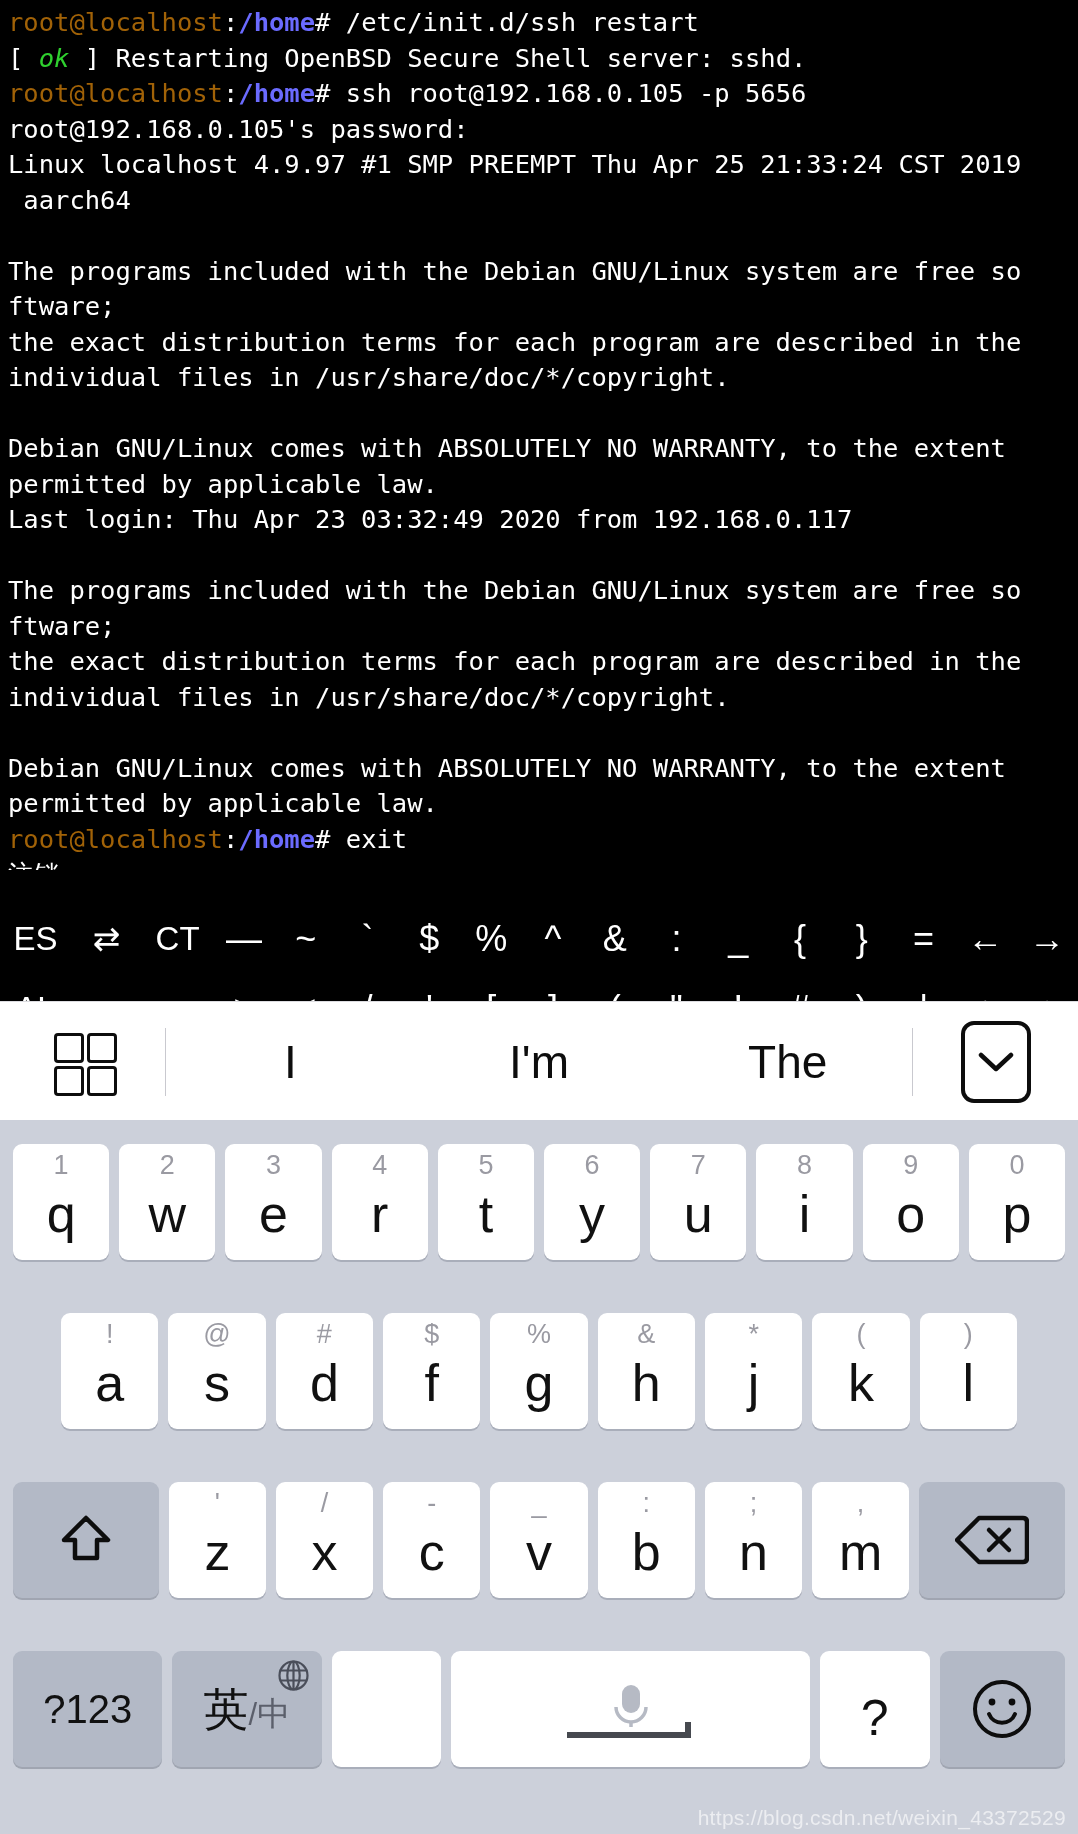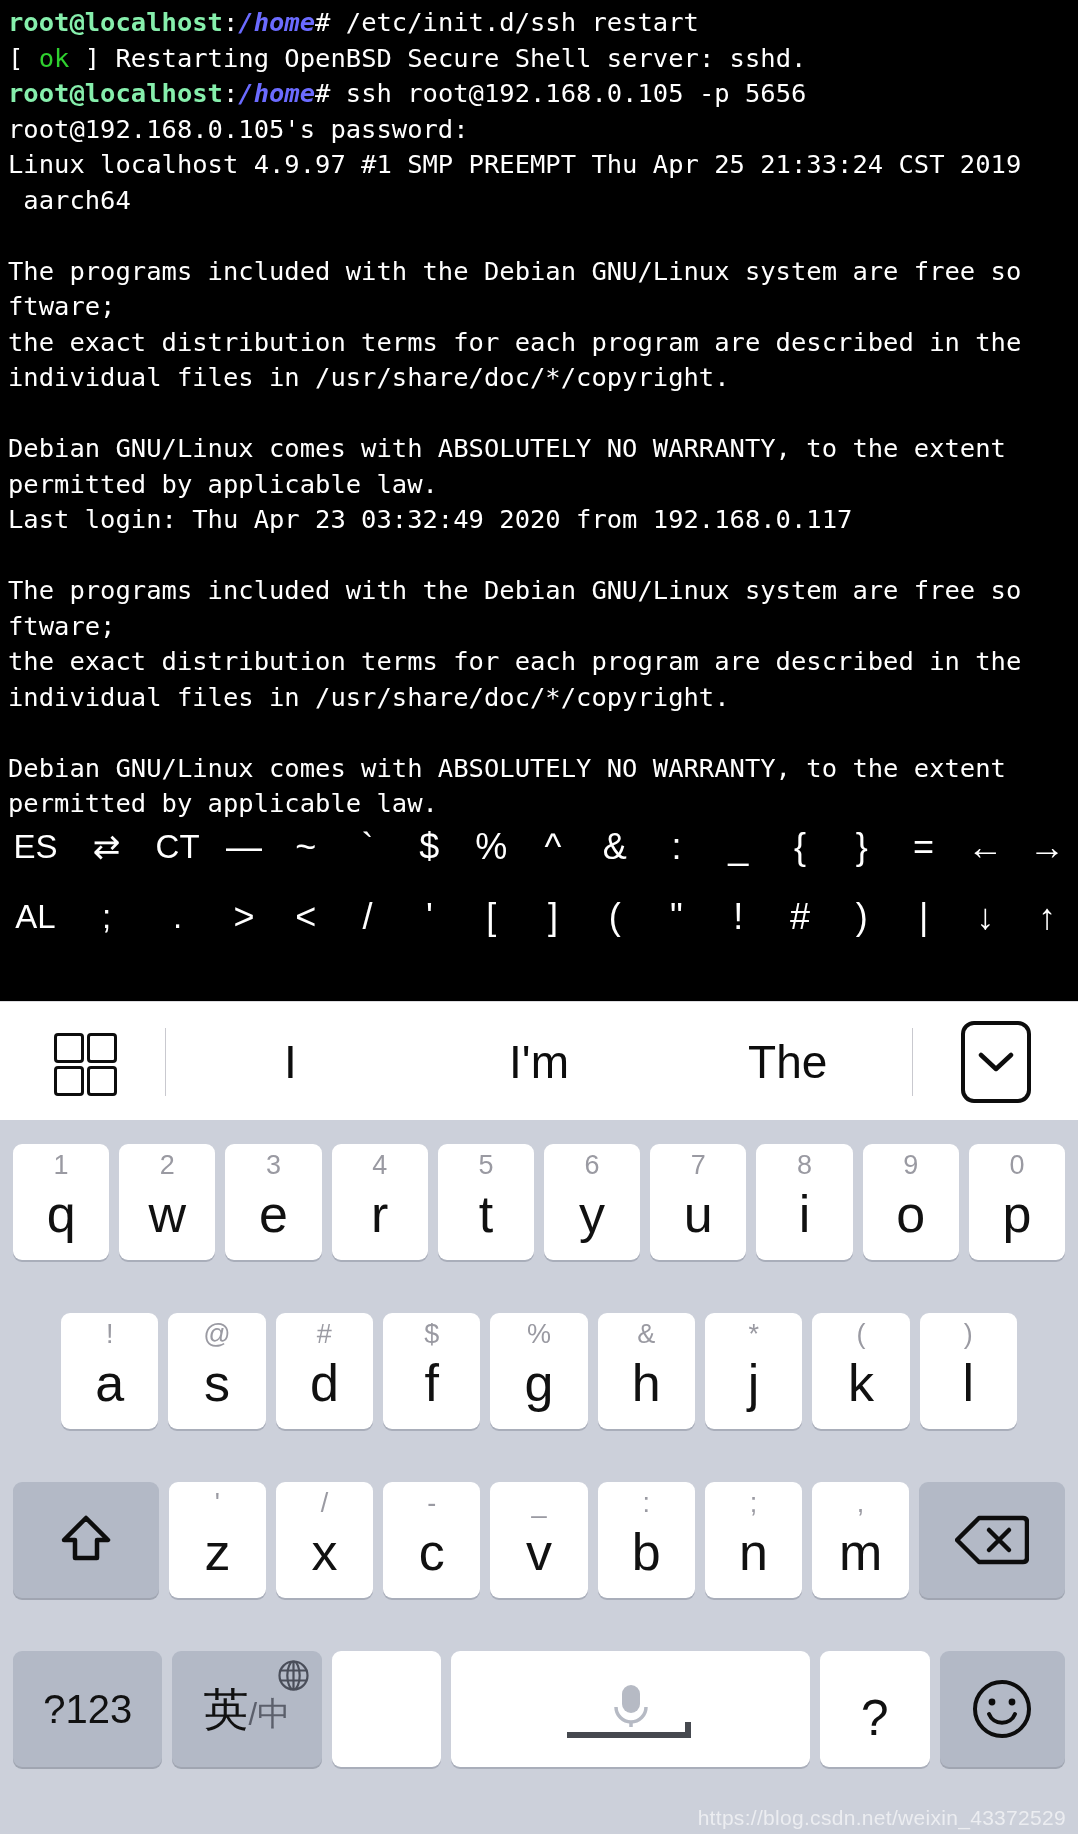--- a/index.html
+++ b/index.html
@@ -26,29 +26,29 @@
     font-family: "DejaVu Sans Mono", "Liberation Mono", monospace;
     font-size: 25.5px;
     line-height: 35.5px;
     padding: 5px 0 0 8px;
     box-sizing: border-box;
     white-space: pre;
     overflow: hidden;
     letter-spacing: 0px;
   }
   #terminal .line { height: 35.5px; }
-  .c-green { color: #86efac; font-weight: bold; }
-  .c-blue  { color: #6b6bff; font-weight: bold; font-style: italic; }
+  .c-green { color: #a16207; font-weight: normal; }
+  .c-blue  { color: #6b6bff; font-weight: bold; }
   .c-white { color: #ffffff; }
-  .c-okgreen { color: #2fd02f; }
+  .c-okgreen { color: #2fd02f; font-style: italic; }
 
   
   #symbar {
     position: absolute;
-    left: 0; top: 820px;
+    left: 0; top: 912px;
     width: 1078px;
     height: 131px;
     background: #000;
     overflow: hidden;
   }
   .symrow {
     display: flex;
     align-items: center;
     height: 62px;
     color: #ffffff;

